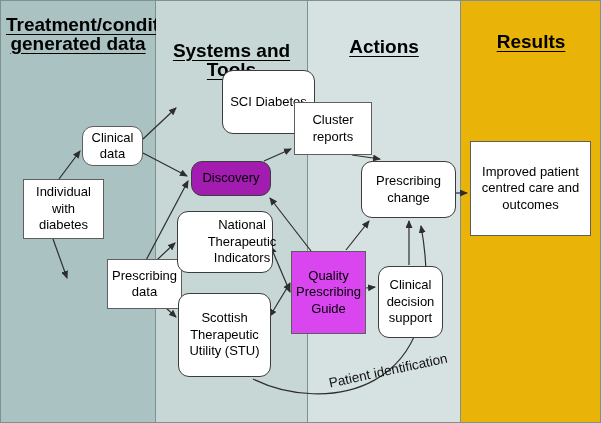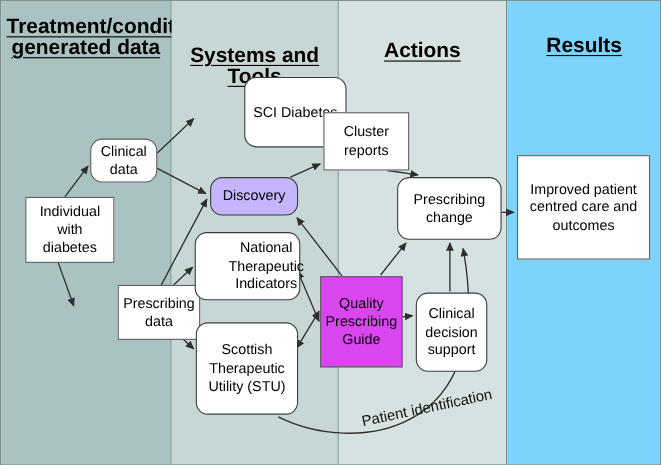--- a/index.html
+++ b/index.html
@@ -33,21 +33,21 @@
 <div id="canvas">
   <div class="col" id="col-0" style="left: 0px; width: 155px; background: rgb(171, 194, 194); padding-top: 14px;">
     <div class="col-header">Treatment/condition generated data</div>
   </div>
   <div class="col" id="col-1" style="left: 155px; width: 152px; background: rgb(199, 215, 214); padding-top: 40px;">
     <div class="col-header">Systems and Tools</div>
   </div>
   <div class="col" id="col-2" style="left: 307px; width: 153px; background: rgb(214, 226, 225); padding-top: 36px;">
     <div class="col-header">Actions</div>
   </div>
-  <div class="col" id="col-3" style="left: 460px; width: 141px; background: #7dd3fc; padding-top: 31px;">
+  <div class="col" id="col-3" style="left: 460px; width: 141px; background: #eab308; padding-top: 31px;">
     <div class="col-header">Results</div>
   </div>
   <svg id="arrows" width="601" height="423" viewBox="0 0 601 423">
       <defs>
         <marker id="ah" markerUnits="userSpaceOnUse" markerWidth="8" markerHeight="7" refX="7" refY="3.5" orient="auto">
           <path d="M0,0 L8,3.5 L0,7 Z" fill="#2e2e2e"></path>
         </marker>
         <marker id="ahs" markerUnits="userSpaceOnUse" markerWidth="8" markerHeight="7" refX="1" refY="3.5" orient="auto-start-reverse">
           <path d="M0,0 L8,3.5 L0,7 Z" fill="#2e2e2e"></path>
         </marker>
@@ -69,21 +69,21 @@
       <line x1="365" y1="287" x2="374" y2="286" stroke="#2e2e2e" stroke-width="1.2" marker-end="url(#ah)"></line>
       <line x1="408" y1="264" x2="408" y2="220" stroke="#2e2e2e" stroke-width="1.2" marker-end="url(#ah)"></line>
       <line x1="455" y1="192" x2="466" y2="192" stroke="#2e2e2e" stroke-width="1.2" marker-end="url(#ah)"></line>
       <path d="M 252 378 C 320 412 452 398 420 225" fill="none" stroke="#2e2e2e" stroke-width="1.2" marker-end="url(#ah)"></path>
       <text class="curve-label" text-anchor="middle" transform="translate(388,374) rotate(-12)">Patient identification</text>
     </svg>
 <div class="node rect" style="left: 22px; top: 178px; width: 81px; height: 60px; background: rgb(255, 255, 255);">Individual with diabetes</div>
     <div class="node rect" style="left: 81px; top: 125px; width: 61px; height: 40px; background: rgb(255, 255, 255); border-radius: 11px;">Clinical data</div>
     <div class="node rect" style="left: 68px; top: 258px; width: 75px; height: 50px; background: rgb(255, 255, 255); margin-left: 38px;">Prescribing data</div>
     <div class="node round" style="left: 177px; top: 69px; width: 93px; height: 64px; background: rgb(255, 255, 255); margin-left: 44px;">SCI Diabetes</div>
-    <div class="node round" style="left: 190px; top: 160px; width: 80px; height: 35px; background: #c4b5fd;">Discovery</div>
+    <div class="node round" style="left: 190px; top: 160px; width: 80px; height: 35px; background: #a21caf;">Discovery</div>
     <div class="node round" style="left: 176px; top: 210px; width: 96px; height: 62px; background: #ffffff; padding-left: 36px;">National Therapeutic Indicators</div>
     <div class="node round" style="left: 177px; top: 292px; width: 93px; height: 84px; background: rgb(255, 255, 255);">Scottish Therapeutic Utility (STU)</div>
     <div class="node rect" style="left: 293px; top: 101px; width: 78px; height: 53px; background: rgb(255, 255, 255);">Cluster reports</div>
     <div class="node round" style="left: 360px; top: 160px; width: 95px; height: 57px; background: rgb(255, 255, 255);">Prescribing change</div>
     <div class="node rect" style="left: 290px; top: 250px; width: 75px; height: 83px; background: #d946ef;">Quality Prescribing Guide</div>
     <div class="node round" style="left: 377px; top: 265px; width: 65px; height: 72px; background: rgb(255, 255, 255);">Clinical decision support</div>
     <div class="node rect" style="left: 469px; top: 140px; width: 121px; height: 95px; background: rgb(255, 255, 255);">Improved patient centred care and outcomes</div>
   </div>
 
 </body></html>

